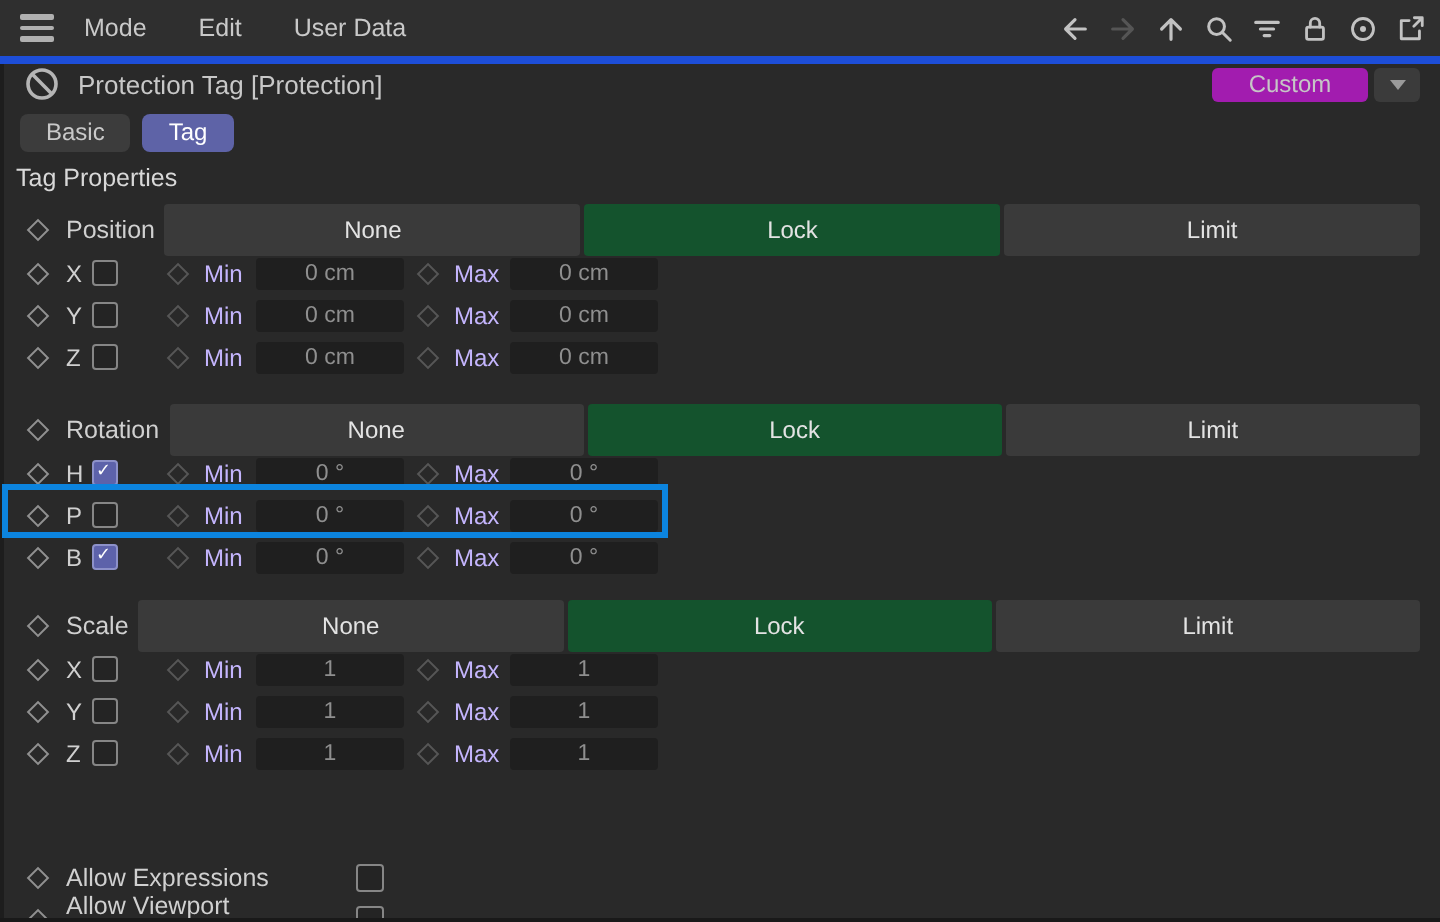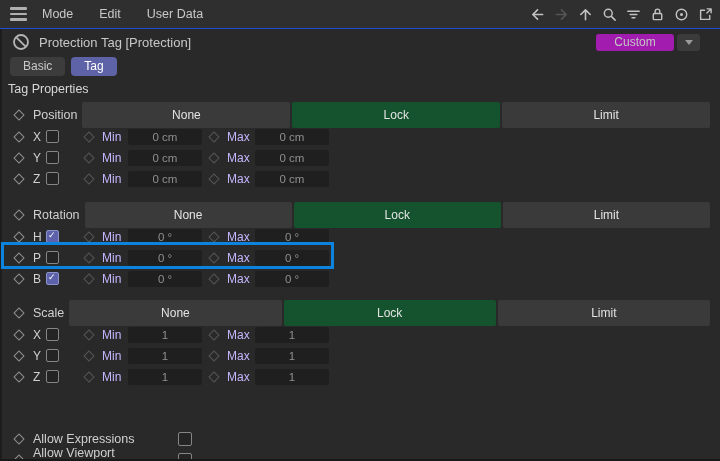--- a/index.html
+++ b/index.html
@@ -5,31 +5,31 @@
   html,body{margin:0;padding:0;background:#1b1b1b;}
   .panel{
     position:relative;width:720px;height:461px;background:#292929;
     font-family:"Liberation Sans",sans-serif;font-size:12px;color:#c9c9c9;
     overflow:hidden;border-bottom:2px solid #191919;box-sizing:border-box;
   }
   .left-edge{position:absolute;left:0;top:0;width:2px;height:461px;background:#1d1d1d;z-index:1;}
 
   
   .menubar{position:absolute;top:0;left:0;right:0;height:28px;background:#2f2f2f;
-    border-bottom:1px solid #1d4ed8;display:flex;align-items:center;z-index:2;}
+    border-bottom:4px solid #1d4ed8;display:flex;align-items:center;z-index:2;}
   .burger{margin-left:10px;width:17px;display:flex;flex-direction:column;gap:3px;cursor:pointer;}
   .burger i{display:block;height:2.5px;background:#b0b0b0;border-radius:1px;}
   .menu-item{margin-left:4px;padding:0 11px;color:#c9c9c9;font-size:12.5px;cursor:default;}
   .mb-icons{margin-left:auto;display:flex;align-items:center;gap:8px;margin-right:7px;}
   .mb-icons .icn{width:16px;height:16px;color:#c2c2c2;display:flex;align-items:center;justify-content:center;}
   .mb-icons .icn.disabled{color:#555;}
   .icn svg{display:block;}
 
   
-  .title-row{position:absolute;top:29px;left:0;right:12px;height:26px;display:flex;align-items:center;z-index:2;}
+  .title-row{position:absolute;top:29px;left:0;right:2px;height:26px;display:flex;align-items:center;z-index:2;}
   .no-icon{margin-left:12px;width:18px;height:18px;color:#b5b5b5;}
   .obj-title{margin-left:9px;font-size:13px;color:#c8c8c8;}
   .preset{margin-left:auto;display:flex;align-items:center;margin-right:8px;}
   .preset-field{width:78px;height:17px;line-height:17px;background:#a21caf;border-radius:3px;
     text-align:center;color:#c6c6c6;font-size:12px;cursor:pointer;}
   .preset-arrow{margin-left:3px;width:23px;height:17px;background:#3b3b3b;border-radius:3px;
     display:flex;align-items:center;justify-content:center;cursor:pointer;}
   .preset-arrow .tri{width:0;height:0;border-left:4px solid transparent;border-right:4px solid transparent;
     border-top:5px solid #9a9a9a;}
 

